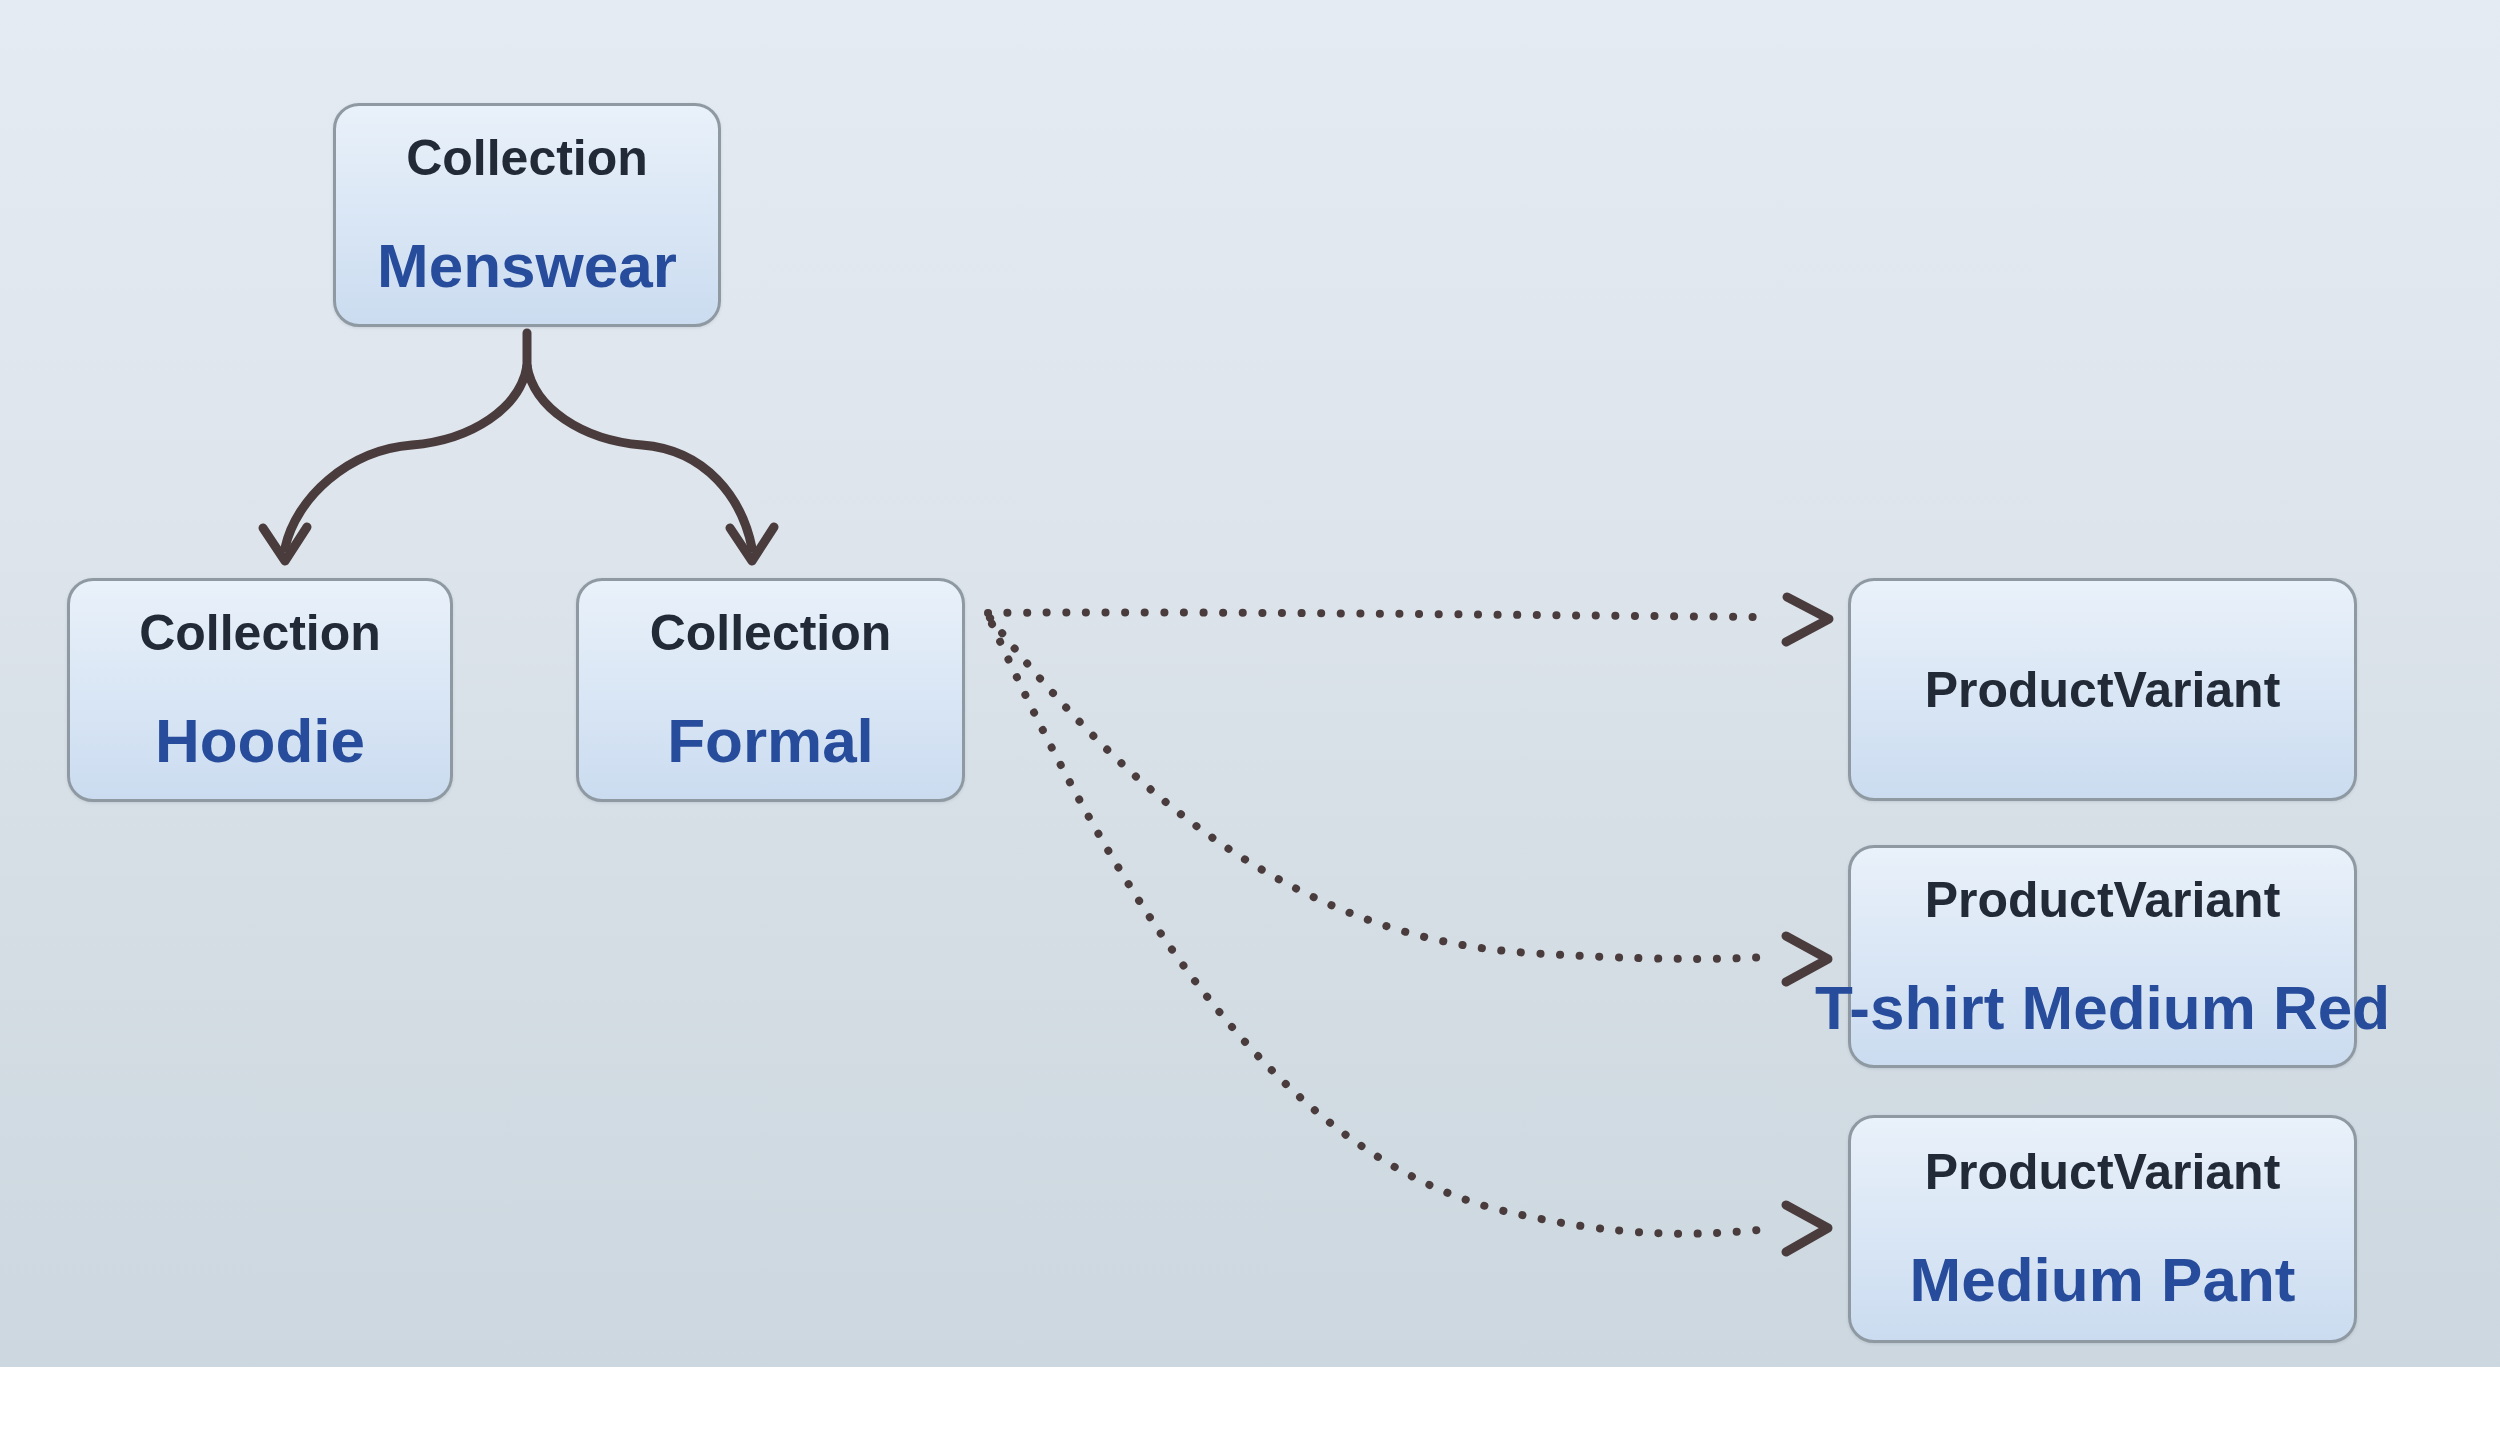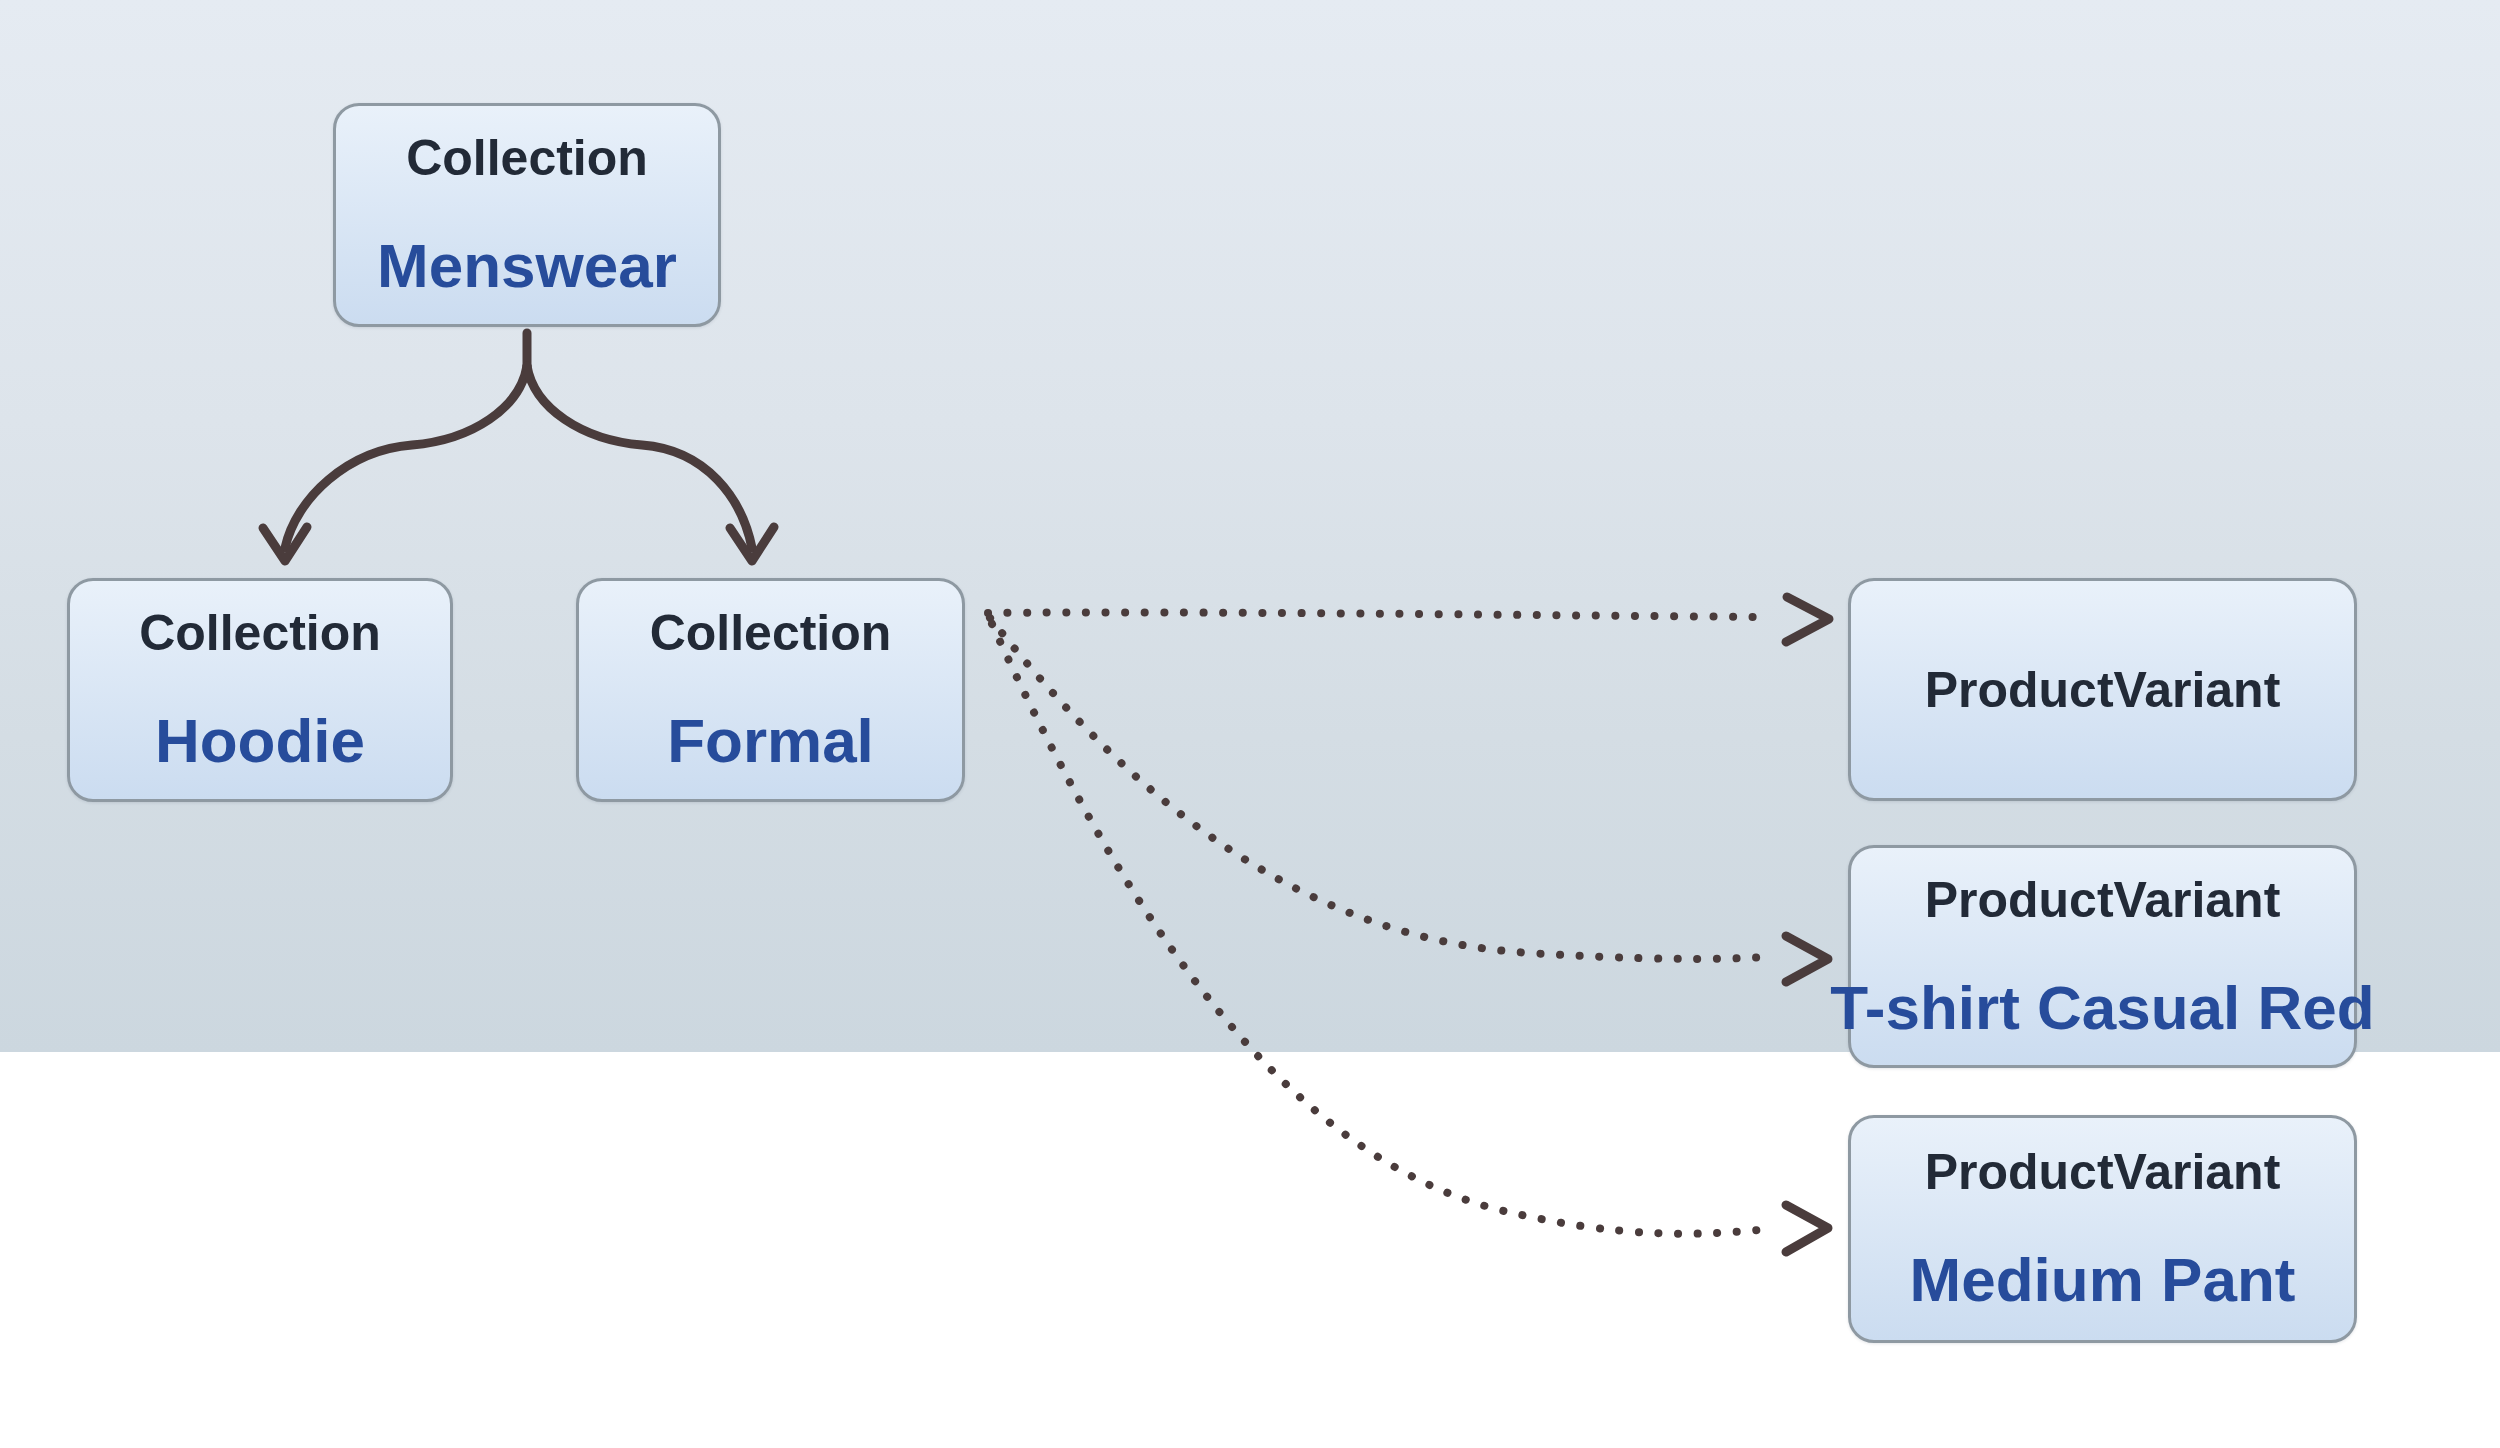--- a/index.html
+++ b/index.html
@@ -11,21 +11,21 @@
     --type-text:#222a37;
     --name-text:#274c9b;
     --arrow:#4a3c3c;
   }
   html,body{margin:0;padding:0;}
   body{
     width:2500px;height:1448px;overflow:hidden;
     font-family:"Liberation Sans", sans-serif;
   }
   .canvas{
-    position:relative;width:2500px;height:1052px;
+    position:relative;width:2500px;height:1367px;
     background:linear-gradient(180deg,var(--background-top) 0%, #dde4eb 40%, #d4dde4 70%, var(--background-bottom) 100%);
   }
   .edges{
     position:absolute;left:0;top:0;width:2500px;height:1448px;
   }
   .solid-edge{
     stroke:var(--arrow);stroke-width:9;fill:none;stroke-linecap:round;
   }
   .dotted-edge{
     stroke:var(--arrow);stroke-width:8;fill:none;stroke-linecap:round;
@@ -96,21 +96,21 @@
     <div class="node-type">Collection</div>
     <div class="node-name">Formal</div>
   </div>
 
   <div class="node" id="node-hoodie">
     <div class="node-type">ProductVariant</div>
   </div>
 
   <div class="node" id="node-tshirt">
     <div class="node-type">ProductVariant</div>
-    <div class="node-name">T-shirt Casual Red</div>
+    <div class="node-name">T-shirt Medium Red</div>
   </div>
 
   <div class="node" id="node-jogger">
     <div class="node-type">ProductVariant</div>
     <div class="node-name">Medium Pant</div>
   </div>
 
 </div>
 
 </body></html>

